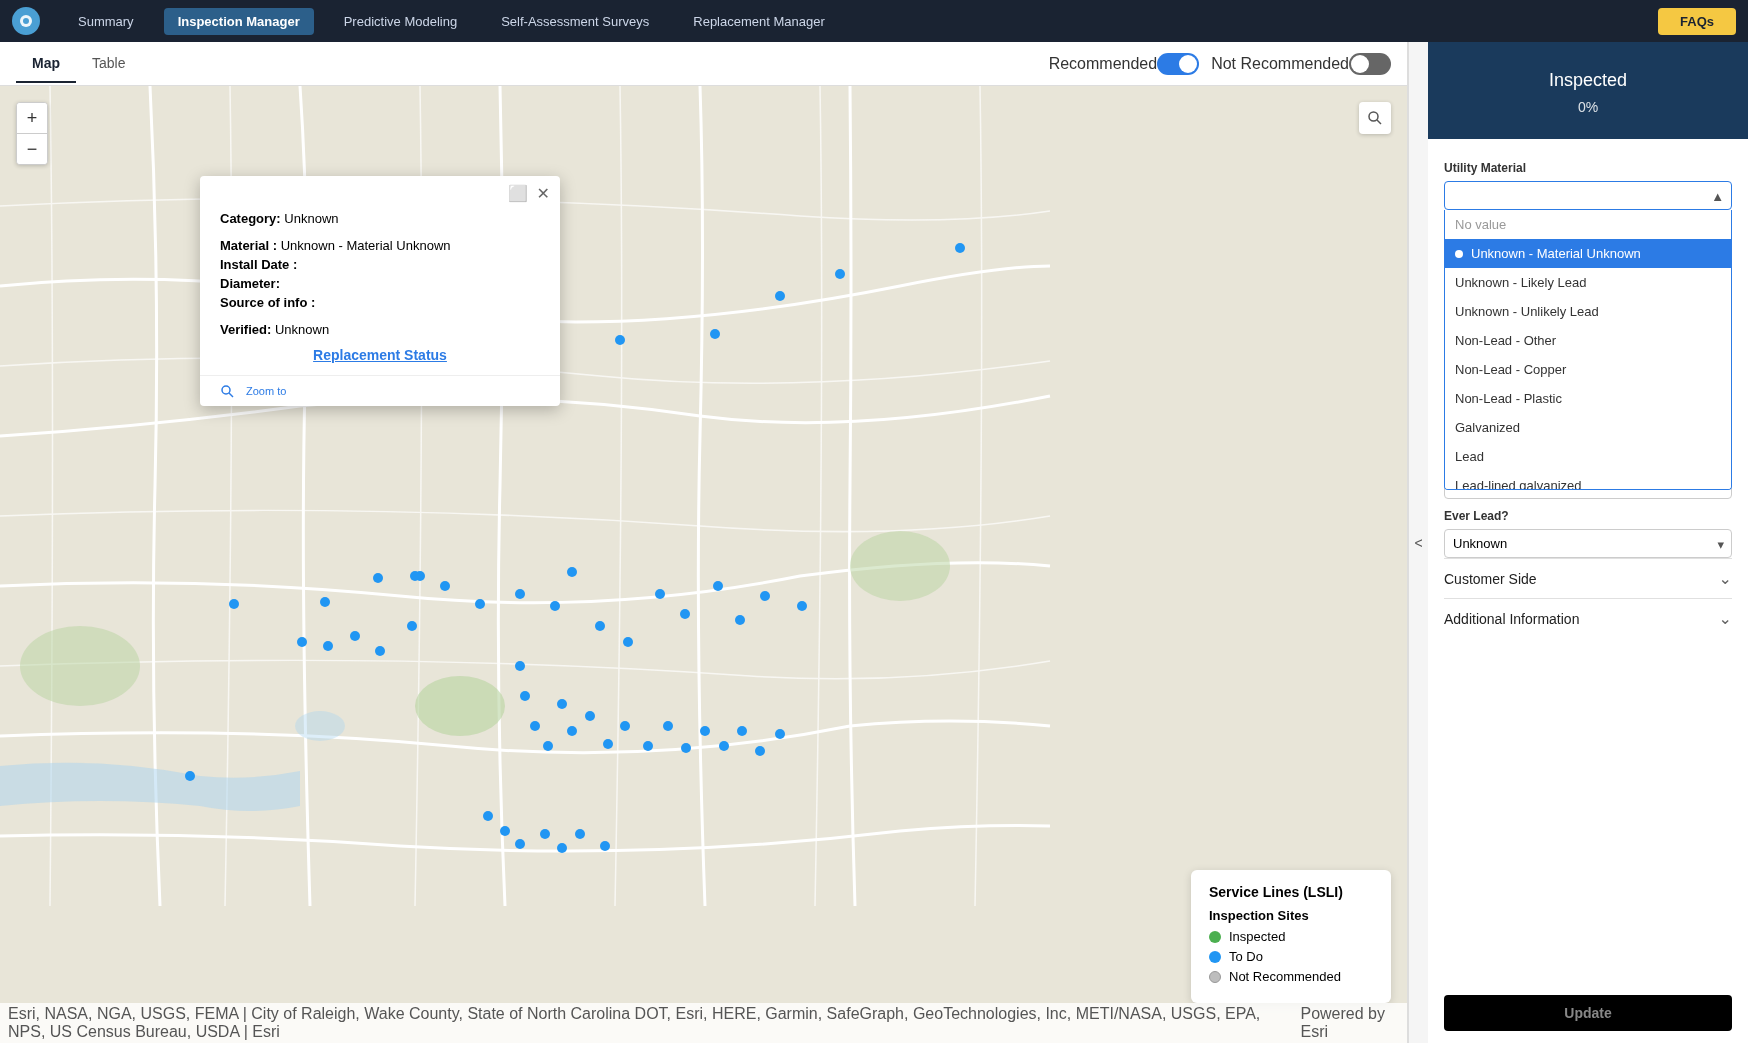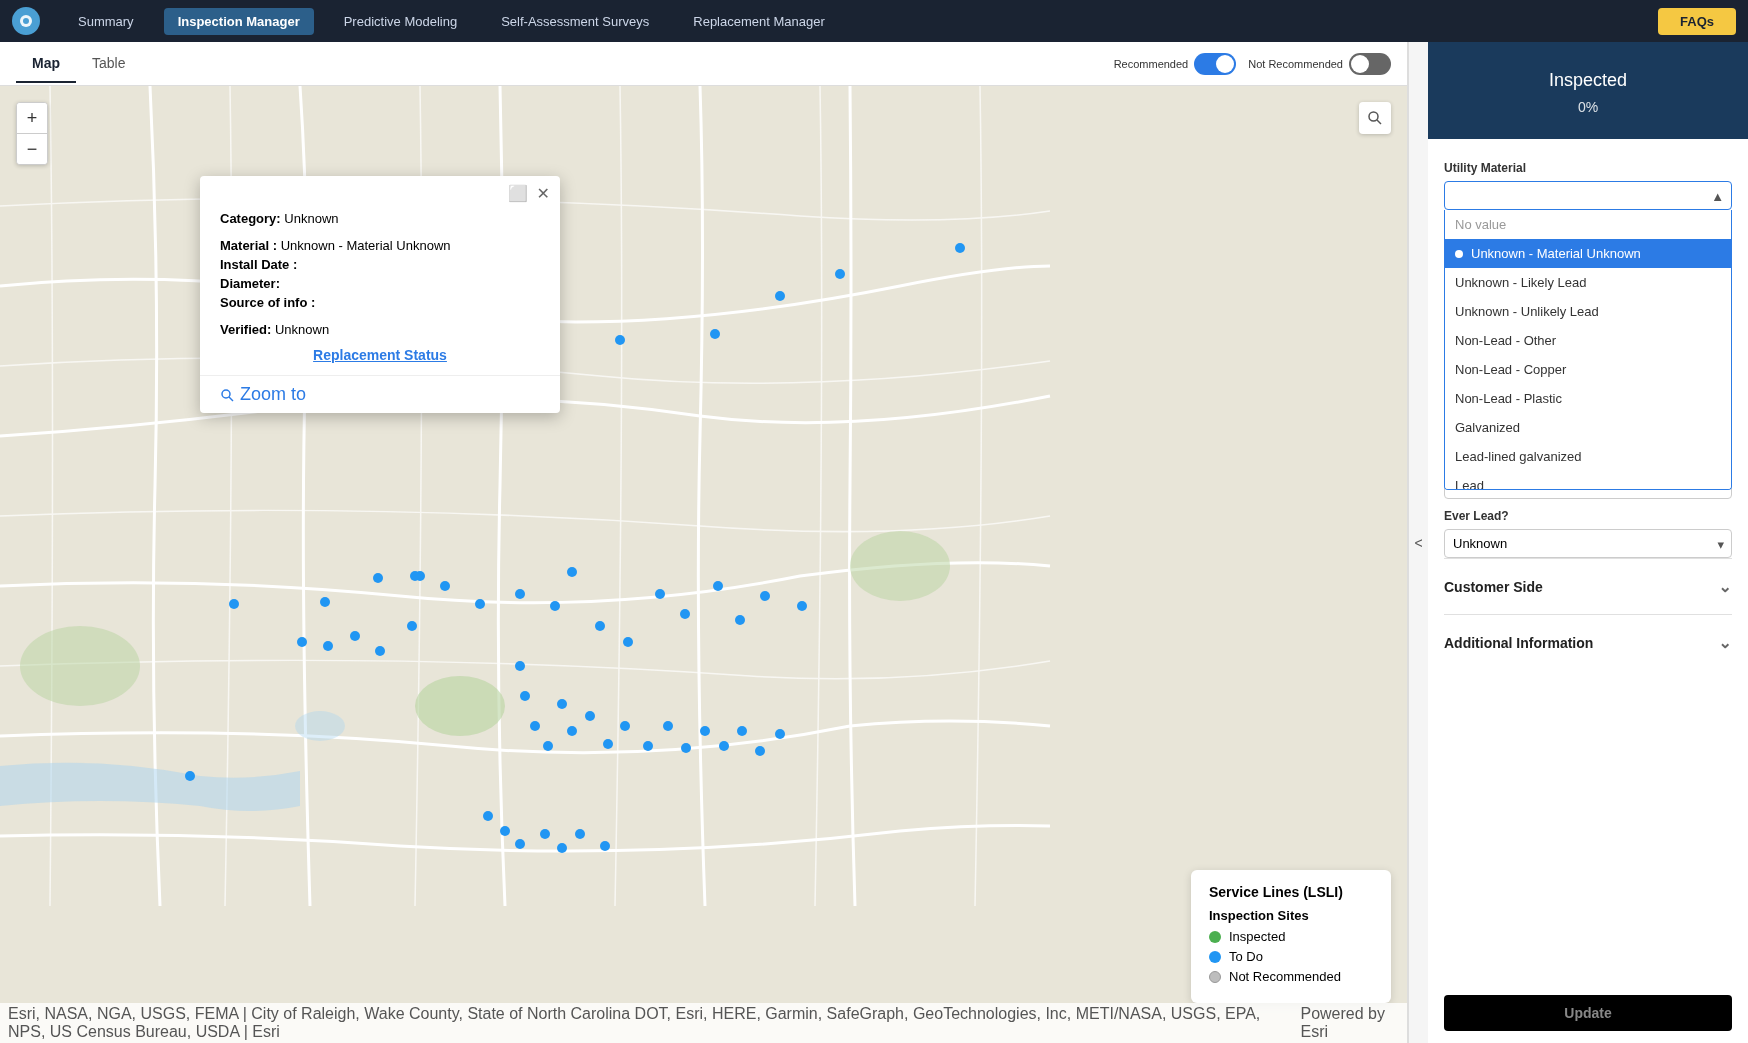--- a/index.html
+++ b/index.html
@@ -24,21 +24,21 @@
     .main-layout { display: flex; height: calc(100vh - 42px); }
 
     
     .map-panel { flex: 1; display: flex; flex-direction: column; background: white; border-right: 1px solid #ddd; }
 
     .map-tabs { display: flex; align-items: center; padding: 0 16px; border-bottom: 1px solid #ddd; height: 44px; gap: 0; }
     .map-tab { padding: 10px 16px; font-size: 14px; color: #555; cursor: pointer; border-bottom: 2px solid transparent; margin-bottom: -1px; }
     .map-tab.active { color: #1a2332; border-bottom: 2px solid #1a2332; font-weight: 600; }
     .map-toggles { margin-left: auto; display: flex; gap: 12px; align-items: center; }
 
-    .toggle-group { display: flex; align-items: center; gap: 6px; font-size: 11px; color: #333; }
+    .toggle-group { display: flex; align-items: center; font-size: 16px; color: #333; }
     .toggle-pill {
       width: 42px; height: 22px; border-radius: 11px; position: relative; cursor: pointer; transition: background 0.2s;
     }
     .toggle-pill.on { background: #2c7be5; }
     .toggle-pill.off { background: #666; }
     .toggle-knob {
       width: 18px; height: 18px; border-radius: 50%; background: white; position: absolute; top: 2px; transition: left 0.2s;
     }
     .toggle-pill.on .toggle-knob { left: 22px; }
     .toggle-pill.off .toggle-knob { left: 2px; }
@@ -62,21 +62,21 @@
       position: absolute; top: 90px; left: 200px; width: 360px; background: white;
       border-radius: 4px; box-shadow: 0 4px 16px rgba(0,0,0,0.25); z-index: 10;
     }
     .popup-header { display: flex; align-items: center; justify-content: flex-end; padding: 8px 10px 0; gap: 8px; }
     .popup-header-icon { color: #666; cursor: pointer; font-size: 16px; }
     .popup-body { padding: 8px 20px 12px; }
     .popup-row { margin-bottom: 4px; font-size: 13px; }
     .popup-row b { font-weight: 600; }
     .popup-spacer { height: 8px; }
     .popup-link { color: #2c7be5; text-decoration: underline; font-weight: 600; font-size: 14px; cursor: pointer; display: block; margin-top: 10px; text-align: center; }
-    .popup-zoom { display: flex; align-items: center; gap: 6px; padding: 8px 20px; border-top: 1px solid #eee; color: #2c7be5; cursor: pointer; font-size: 18px; }
+    .popup-zoom { display: flex; align-items: center; gap: 12px; padding: 8px 20px; border-top: 1px solid #eee; color: #2c7be5; cursor: pointer; font-size: 11px; }
 
     
     .map-legend {
       position: absolute; bottom: 40px; right: 16px; background: white;
       border-radius: 6px; padding: 14px 18px; box-shadow: 0 2px 8px rgba(0,0,0,0.15); font-size: 13px; min-width: 200px;
     }
     .legend-title { font-weight: 700; margin-bottom: 8px; font-size: 14px; }
     .legend-subtitle { font-weight: 600; margin-bottom: 6px; font-size: 13px; }
     .legend-item { display: flex; align-items: center; gap: 8px; margin-bottom: 5px; font-size: 13px; }
     .legend-dot { width: 12px; height: 12px; border-radius: 50%; flex-shrink: 0; }
@@ -122,21 +122,21 @@
     }
 
     .select-input {
       width: 100%; border: 1px solid #ccc; border-radius: 4px; padding: 6px 8px; font-size: 13px; outline: none; background: white; appearance: none; -webkit-appearance: none;
     }
     .select-wrapper { position: relative; }
     .select-wrapper .dropdown-chevron { pointer-events: none; }
 
     .section-divider {
       display: flex; align-items: center; justify-content: space-between;
-      padding: 18px 0; border-top: 1px solid #e0e0e0; cursor: pointer; font-weight: 700; font-size: 14px; color: #222; text-align: right;
+      padding: 10px 0; border-top: 1px solid #e0e0e0; cursor: pointer; font-weight: 400; font-size: 14px; color: #222; text-align: right;
     }
     .section-divider .chevron { font-size: 16px; color: #666; }
 
     .update-btn {
       display: block; width: calc(100% - 32px); margin: 12px 16px; padding: 10px; background: #000000; color: #888; border: none; border-radius: 4px; font-size: 14px; font-weight: 600; text-align: center; cursor: not-allowed;
     }
 
     
     .map-tiles {
       position: absolute; top: 0; left: 0; width: 100%; height: 100%;
@@ -415,24 +415,24 @@
           <div class="dropdown-item">
             <span>Non-Lead - Copper</span>
           </div>
           <div class="dropdown-item">
             <span>Non-Lead - Plastic</span>
           </div>
           <div class="dropdown-item">
             <span>Galvanized</span>
           </div>
           <div class="dropdown-item">
+            <span>Lead</span>
+          </div>
+          <div class="dropdown-item">
             <span>Lead-lined galvanized</span>
-          </div>
-          <div class="dropdown-item">
-            <span>Lead</span>
           </div>
         </div>
       </div>
 
       
       <div class="section-label" style="margin-top: 240px;">Utility Side Notes</div>
       <input class="text-input" type="text" style="">
 
       
       <div class="section-label">Ever Lead?</div>

